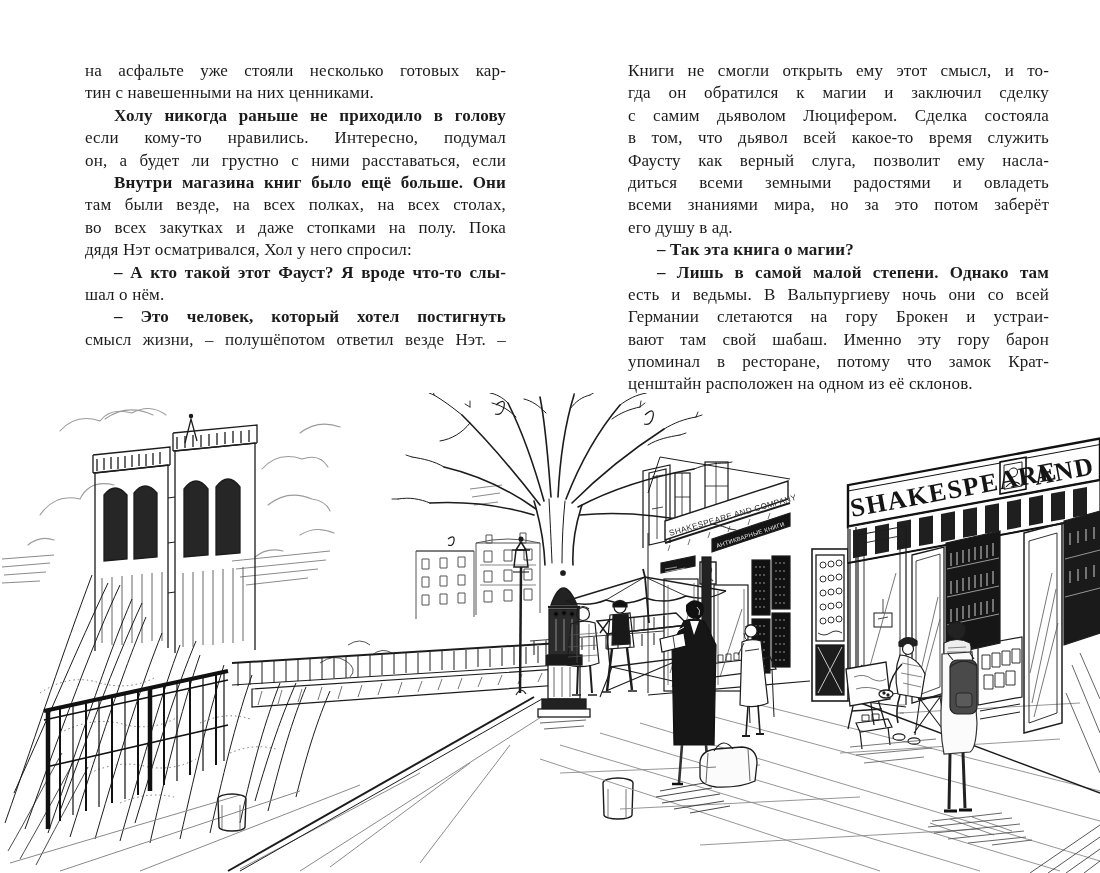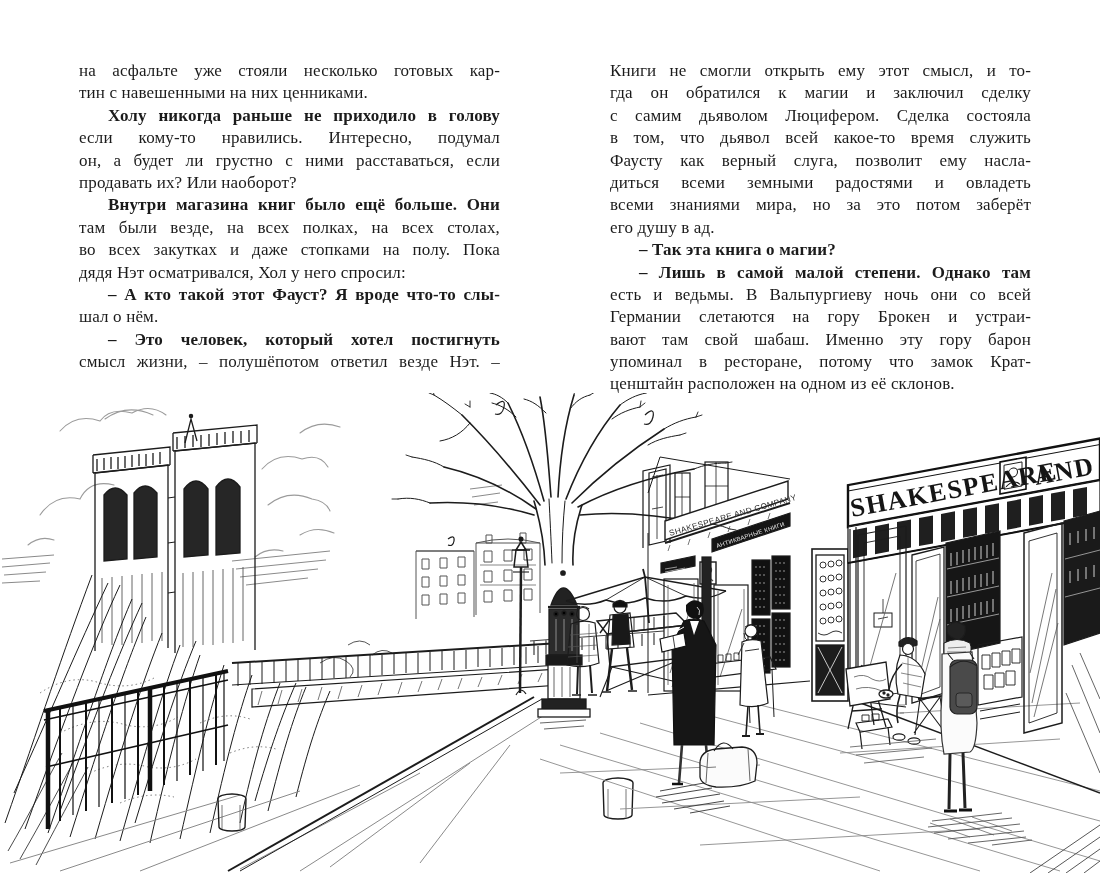--- a/index.html
+++ b/index.html
@@ -1,21 +1,21 @@
 <!DOCTYPE html>
 <html><head>
 <meta charset="utf-8">
 <style>
   html,body{margin:0;padding:0;background:#ffffff;}
   #page{position:relative;width:1100px;height:873px;background:#ffffff;overflow:hidden;
         font-family:"Liberation Serif","DejaVu Serif",serif;color:#1b1b1b;}
   .col{position:absolute;top:60px;width:421px;font-size:17px;line-height:22.4px;
        letter-spacing:.15px;}
-  #left-col{left:79px;}
-  #right-col{left:610px;}
+  #left-col{left:85px;}
+  #right-col{left:628px;}
   .line{white-space:normal;overflow:hidden;height:22.4px;}
   .line.just{text-align:justify;text-align-last:justify;}
   .line.indent{text-indent:29px;font-weight:bold;}
   #illustration{position:absolute;left:0;top:393px;width:1100px;height:480px;}
   svg{display:block;}
   svg text{user-select:none;}
   .ink{stroke:#1c1c1c;fill:none;}
   .thin{stroke:#555;fill:none;}
   .faint{stroke:#8a8a8a;fill:none;}
   .cloud{stroke:#9b9b9b;fill:none;stroke-width:1.1;stroke-linecap:round;}
@@ -24,21 +24,20 @@
 <body>
 
 <div id="page">
 
   <div id="left-col" class="col">
       <div class="line just">на асфальте уже стояли несколько готовых кар-</div>
       <div class="line">тин с навешенными на них ценниками.</div>
       <div class="line indent just">Холу никогда раньше не приходило в голову</div>
       <div class="line just">если кому-то нравились. Интересно, подумал</div>
       <div class="line just">он, а будет ли грустно с ними расставаться, если</div>
-      <div class="line">продавать их? Или наоборот?</div>
       <div class="line indent just">Внутри магазина книг было ещё больше. Они</div>
       <div class="line just">там были везде, на всех полках, на всех столах,</div>
       <div class="line just">во всех закутках и даже стопками на полу. Пока</div>
       <div class="line">дядя Нэт осматривался, Хол у него спросил:</div>
       <div class="line indent just">– А кто такой этот Фауст? Я вроде что-то слы-</div>
       <div class="line">шал о нём.</div>
       <div class="line indent just">– Это человек, который хотел постигнуть</div>
       <div class="line just">смысл жизни, – полушёпотом ответил везде Нэт. –</div>
     </div>
   <div id="right-col" class="col">

